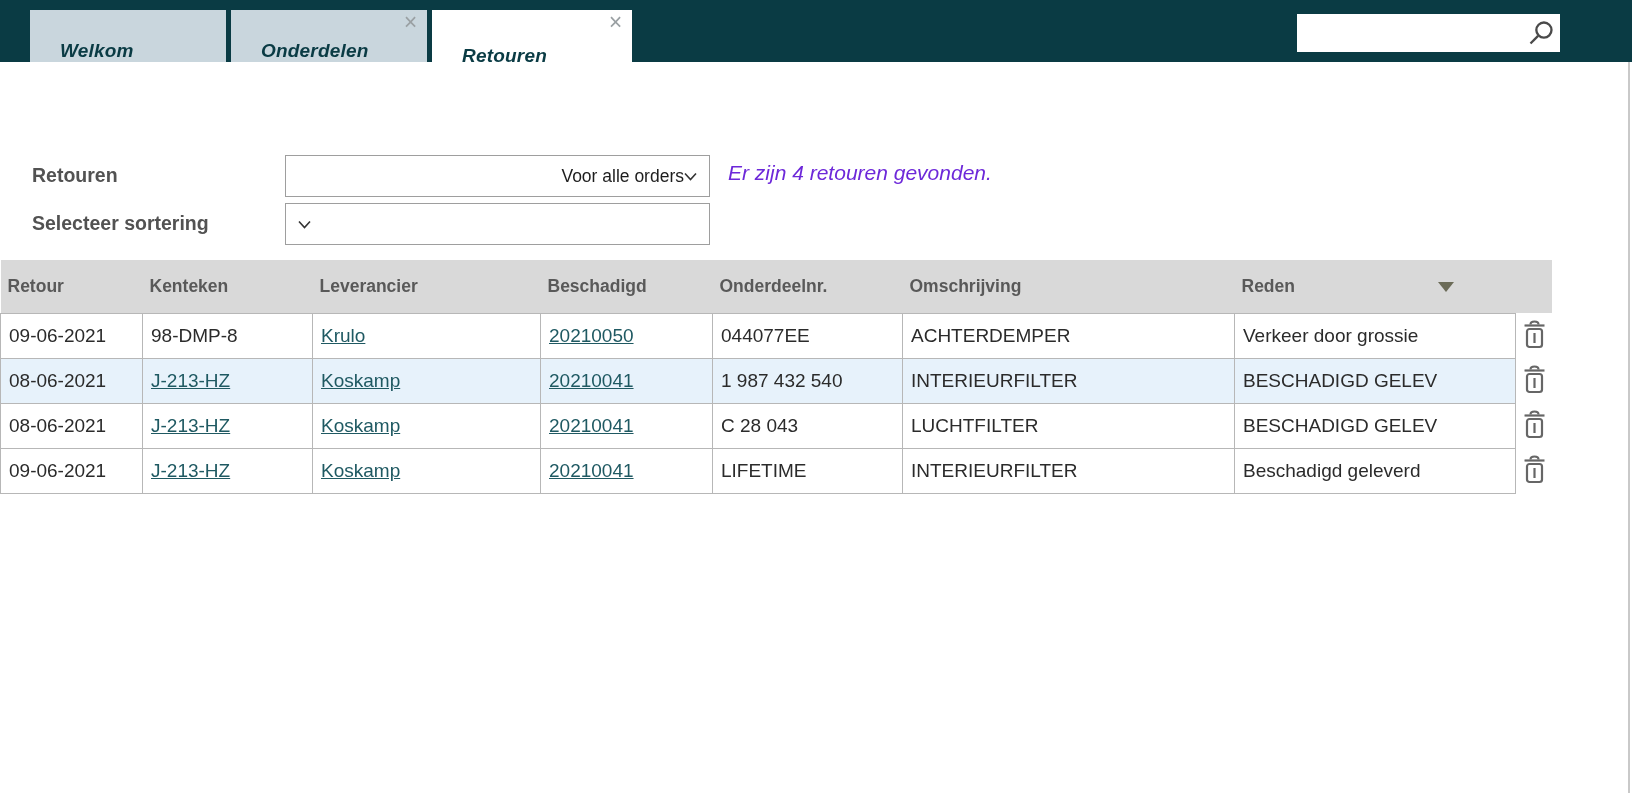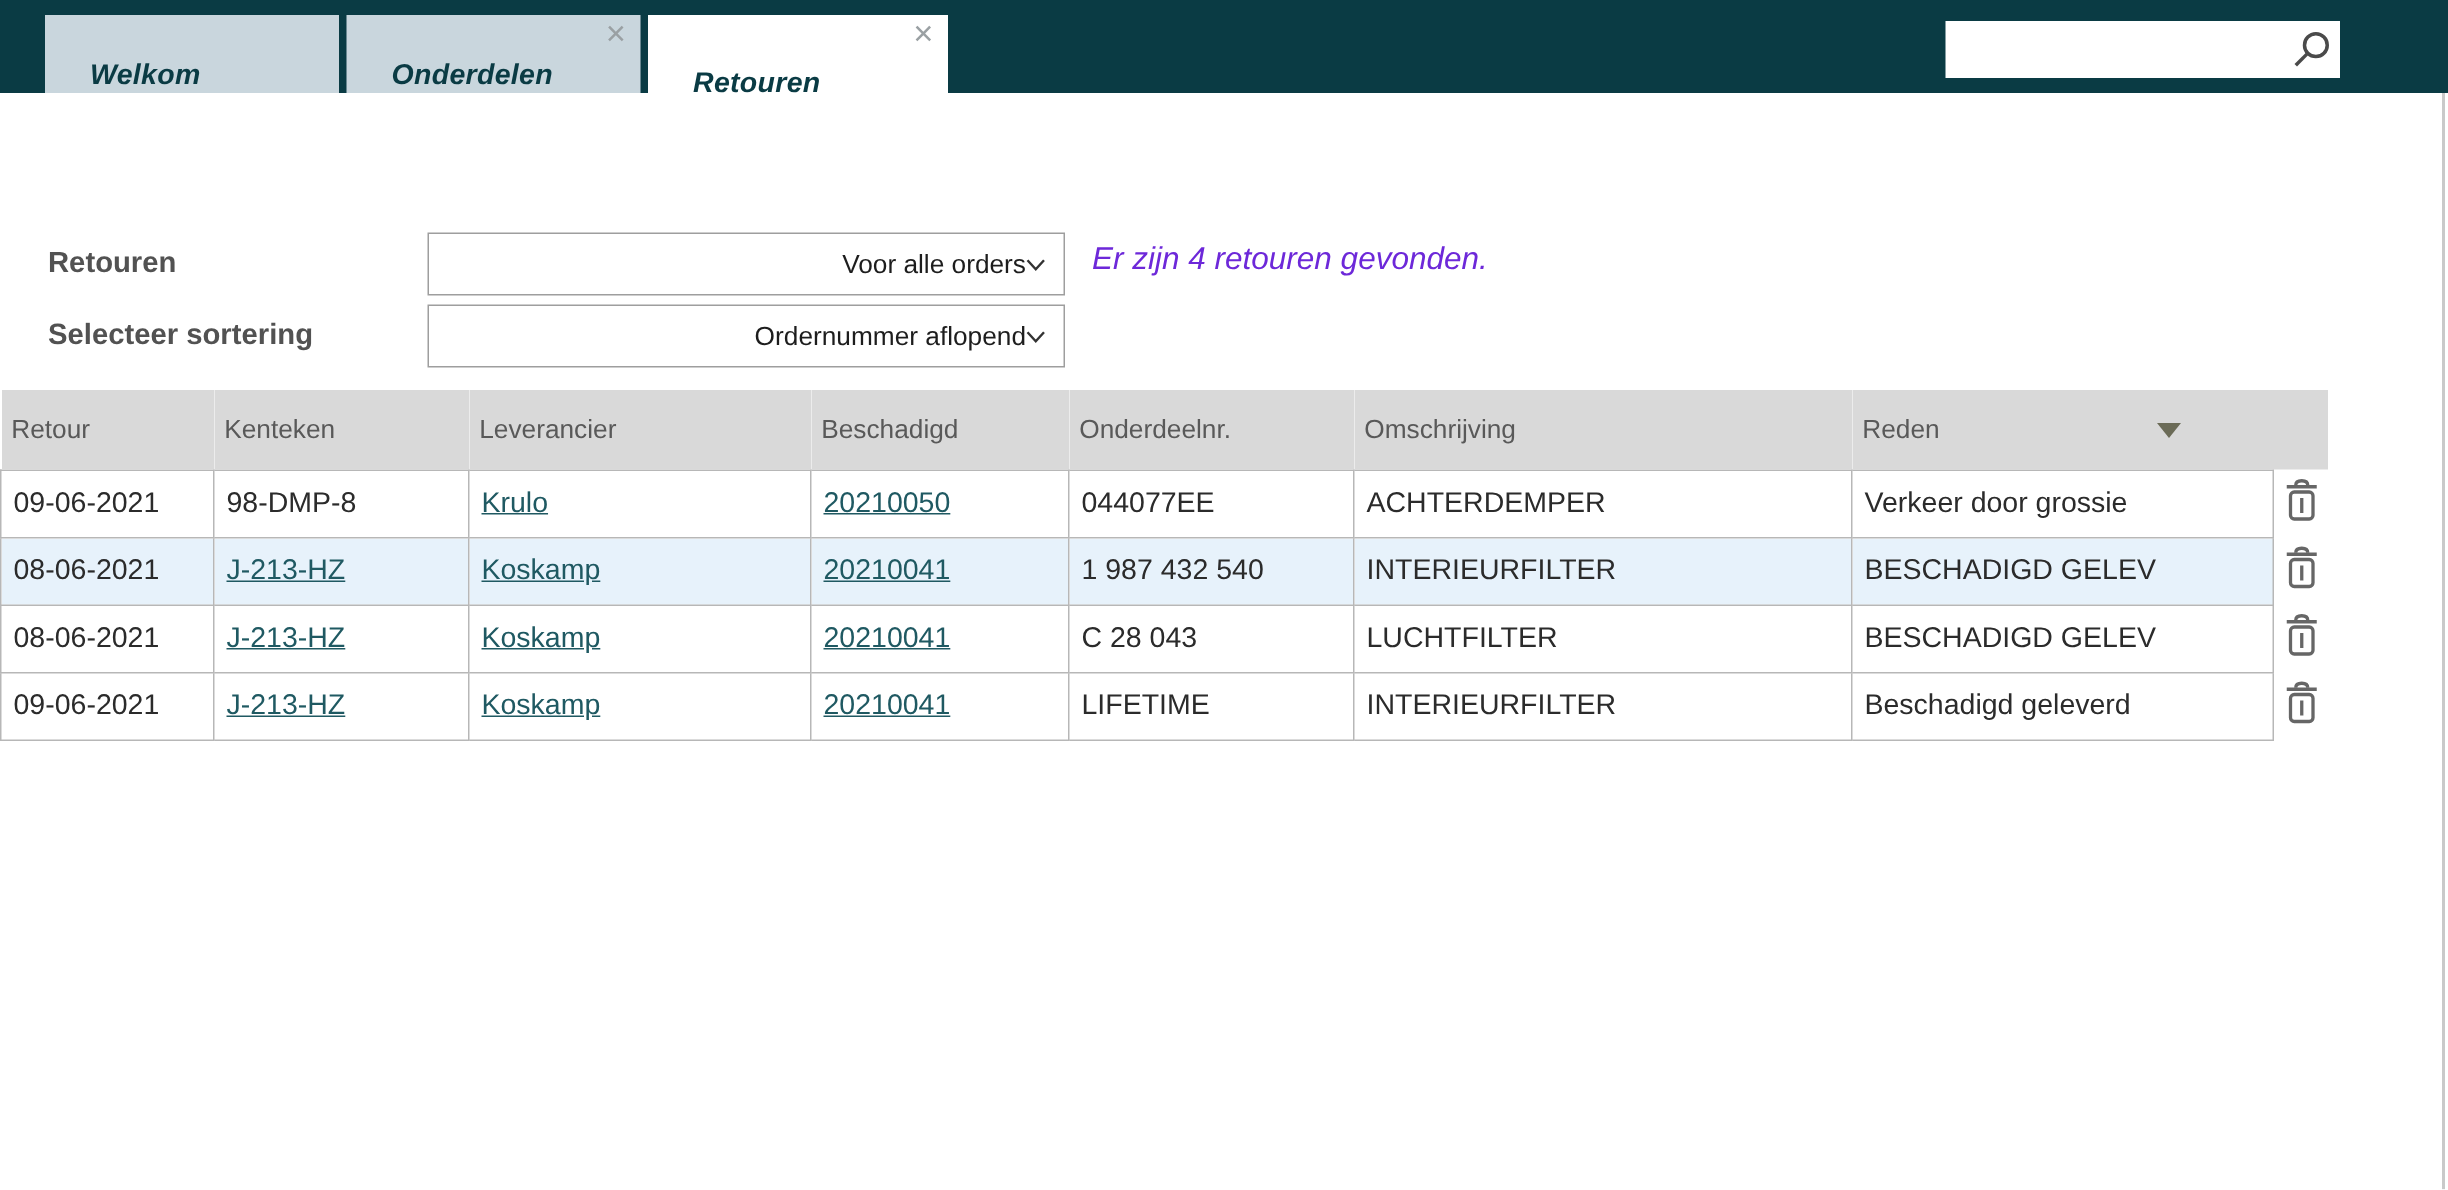--- a/index.html
+++ b/index.html
@@ -49,21 +49,21 @@
   .chev { width:13px; height:9px; flex:0 0 auto; }
   .result-msg { position:absolute; left:728px; top:161px; font-size:21px; font-style:italic; color:#6d28d9; }
 
   
   .returns-table {
     position:absolute; left:0; top:260px; width:1552px;
     border-collapse:collapse; table-layout:fixed;
   }
   .returns-table th {
     background:#d9d9d9; height:53px; text-align:left;
-    font-size:17.5px; font-weight:normal; color:#595959;
+    font-size:17.5px; font-weight:bold; color:#595959;
     padding:0 0 0 7px; position:relative; white-space:nowrap; overflow:hidden;
   }
   .returns-table td {
     height:45px; border:1px solid #b7b7b7;
     font-size:19px; color:#2b2b2b; padding:0 4px 0 8px;
     white-space:nowrap; overflow:hidden; vertical-align:middle; background:#fff;
   }
   .returns-table td.c-actions { border:none; background:#fff; padding:0; text-align:center; }
   .returns-table th.h-actions { padding:0; }
   tr.highlight td { background:#e7f2fb; }
@@ -112,21 +112,20 @@
     <svg class="chev" viewBox="0 0 13 9" fill="none" xmlns="http://www.w3.org/2000/svg">
       <polyline points="1,1.5 6.5,7.5 12,1.5" stroke="#333" stroke-width="1.6"></polyline>
     </svg>
   </div>
 
   <div class="result-msg">Er zijn 4 retouren gevonden.</div>
 
   <div class="filter-label" id="label-sortering">Selecteer sortering</div>
 
   <div class="selectbox" id="select-sort">
-    <span class="select-value">Ordernummer aflopend</span>
     <svg class="chev" viewBox="0 0 13 9" fill="none" xmlns="http://www.w3.org/2000/svg">
       <polyline points="1,1.5 6.5,7.5 12,1.5" stroke="#333" stroke-width="1.6"></polyline>
     </svg>
   </div>
 
   <table class="returns-table">
     <colgroup>
       <col style="width:142px">
         <col style="width:170px">
         <col style="width:228px">

